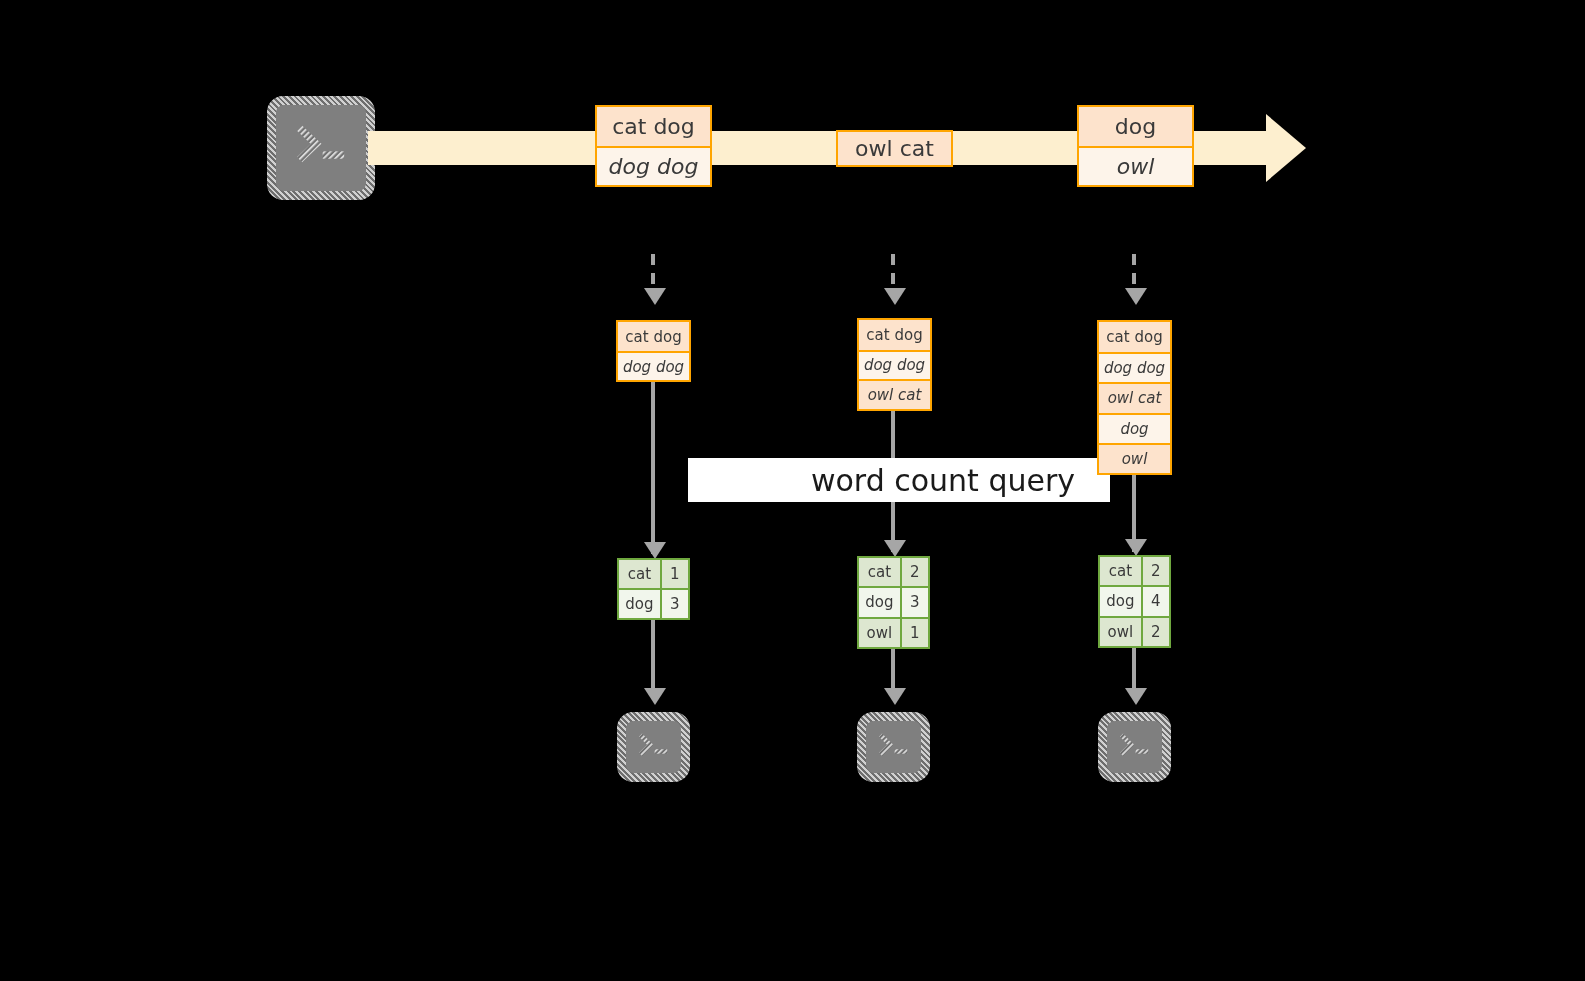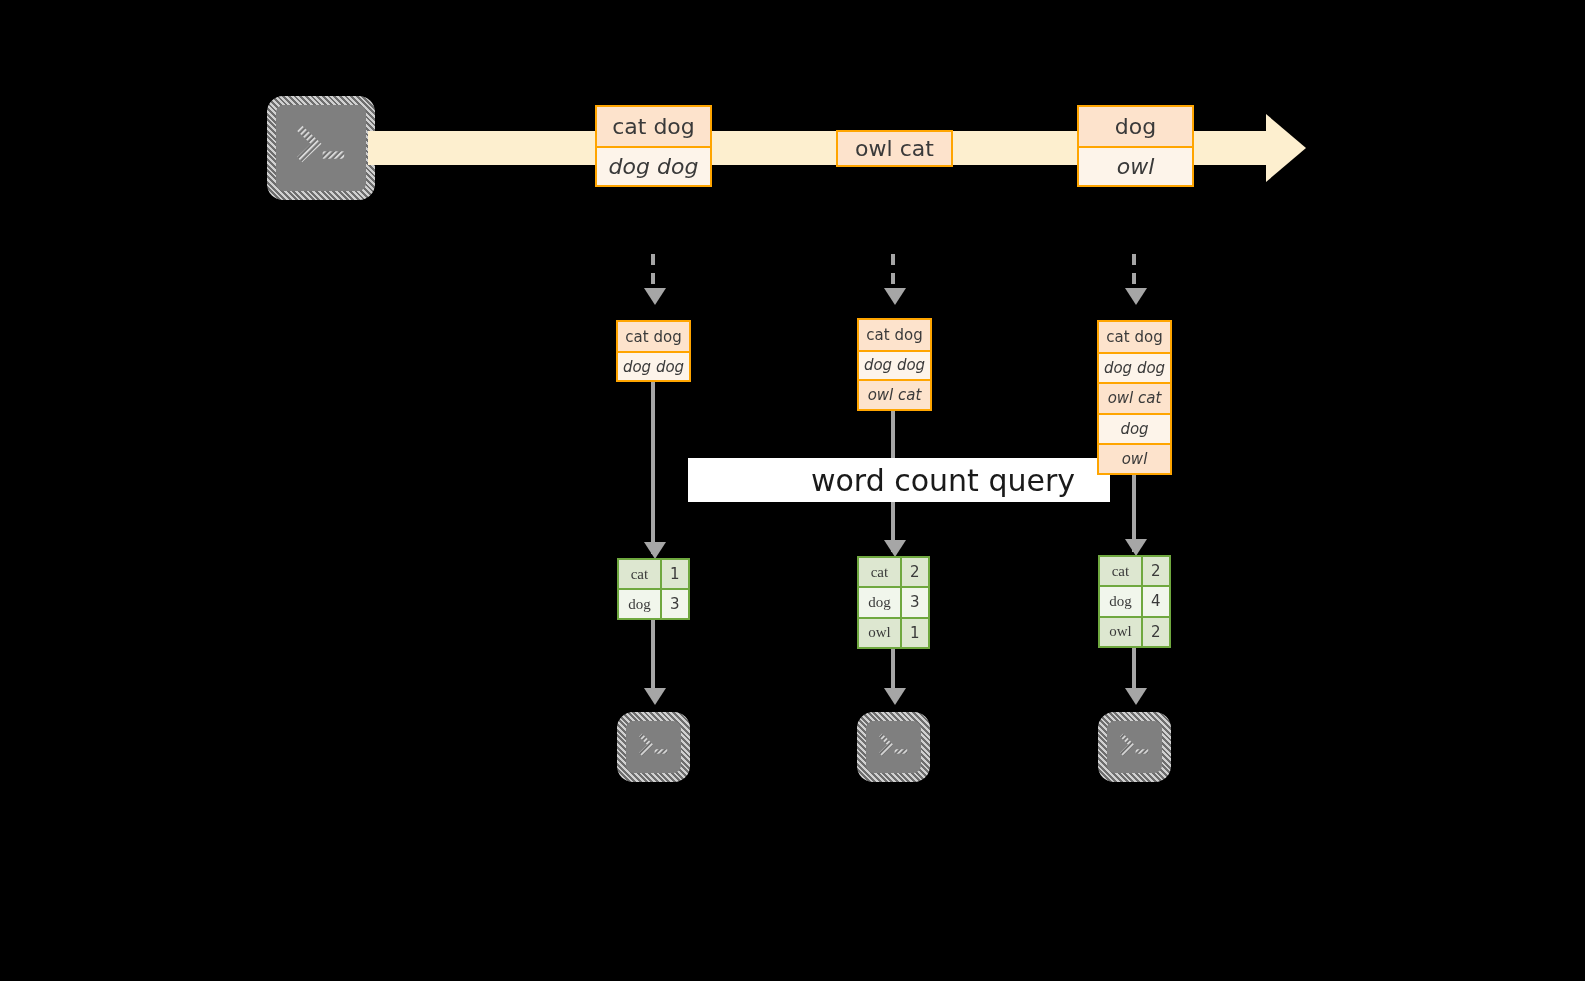--- a/index.html
+++ b/index.html
@@ -67,21 +67,21 @@
     background:#f0f6ea;
     display:flex;flex-direction:column;
   }
   .restable .trow{display:flex;flex:1 1 auto;box-sizing:border-box;}
   .restable .trow + .trow{border-top:2.5px solid #6fa83f;}
   .restable .tc{
     box-sizing:border-box;
     display:flex;align-items:center;justify-content:center;
     color:#3a3a3a;white-space:nowrap;
   }
-  .restable .tc.word{border-right:2.5px solid #6fa83f;font-family:Liberation Serif, serif;}
+  .restable .tc.word{border-right:2.5px solid #6fa83f;}
   .restable .trow.shade .tc{background:#dde7d0;}
   .restable .trow.plain .tc{background:#f1f6ec;}
 
   
   .vline{position:absolute;background:#a6a6a6;width:4px;}
   .vdash{position:absolute;width:4px;
          background:repeating-linear-gradient(to bottom,#a6a6a6 0 11px,transparent 11px 19px);}
   .vhead{position:absolute;width:0;height:0;
          border-left:11px solid transparent;
          border-right:11px solid transparent;

